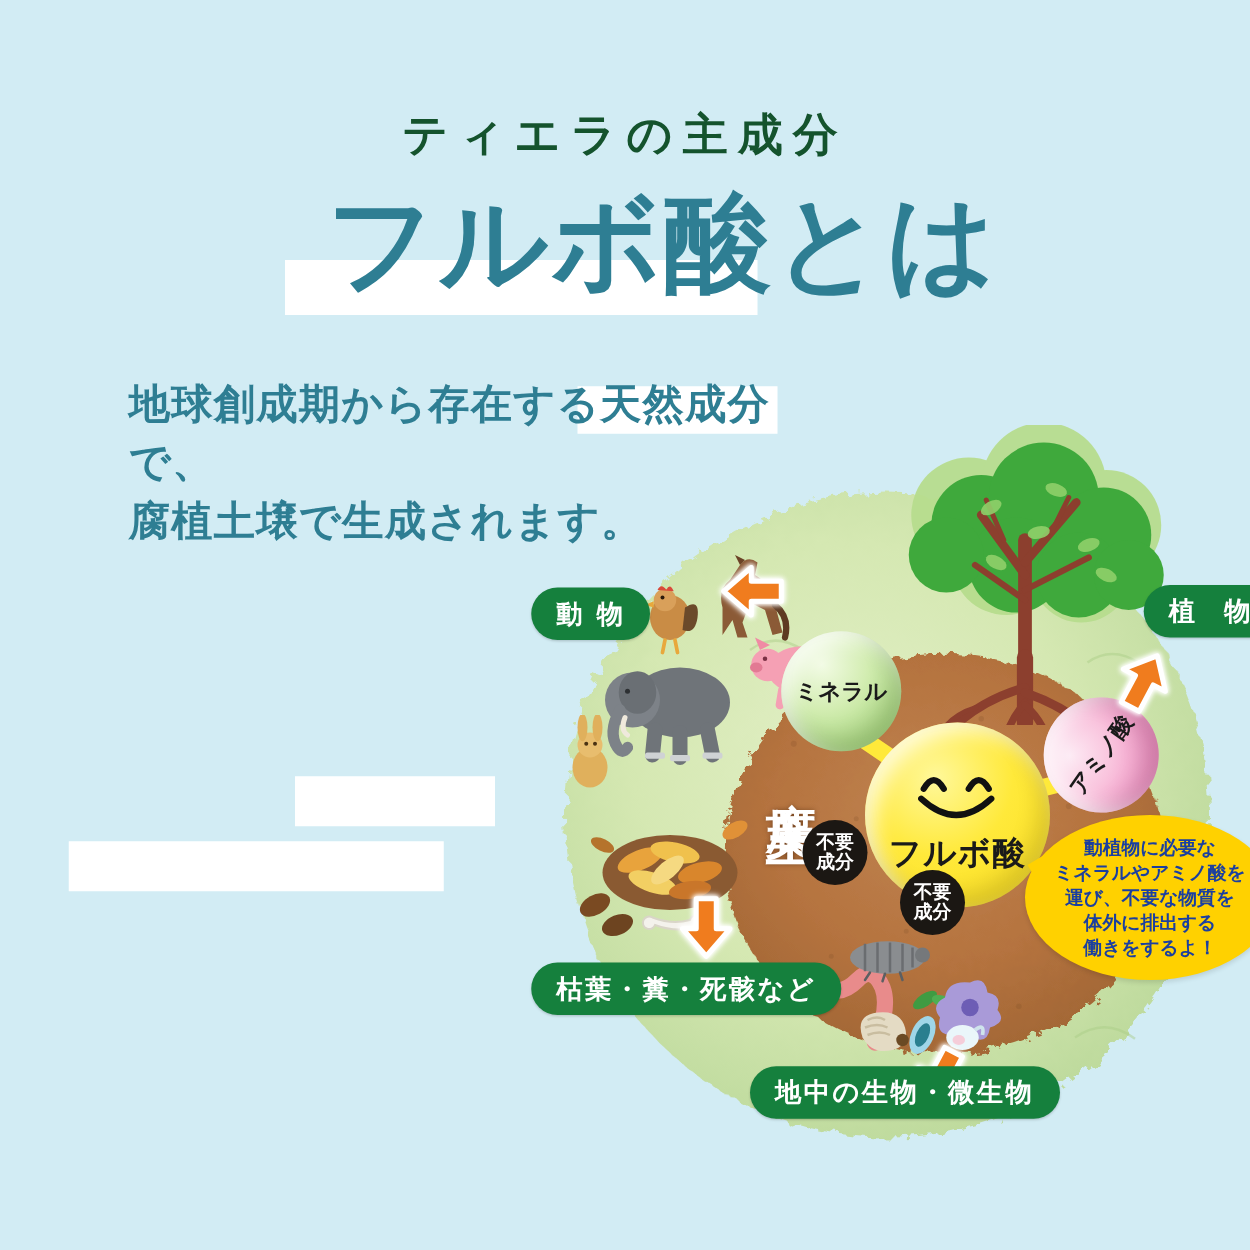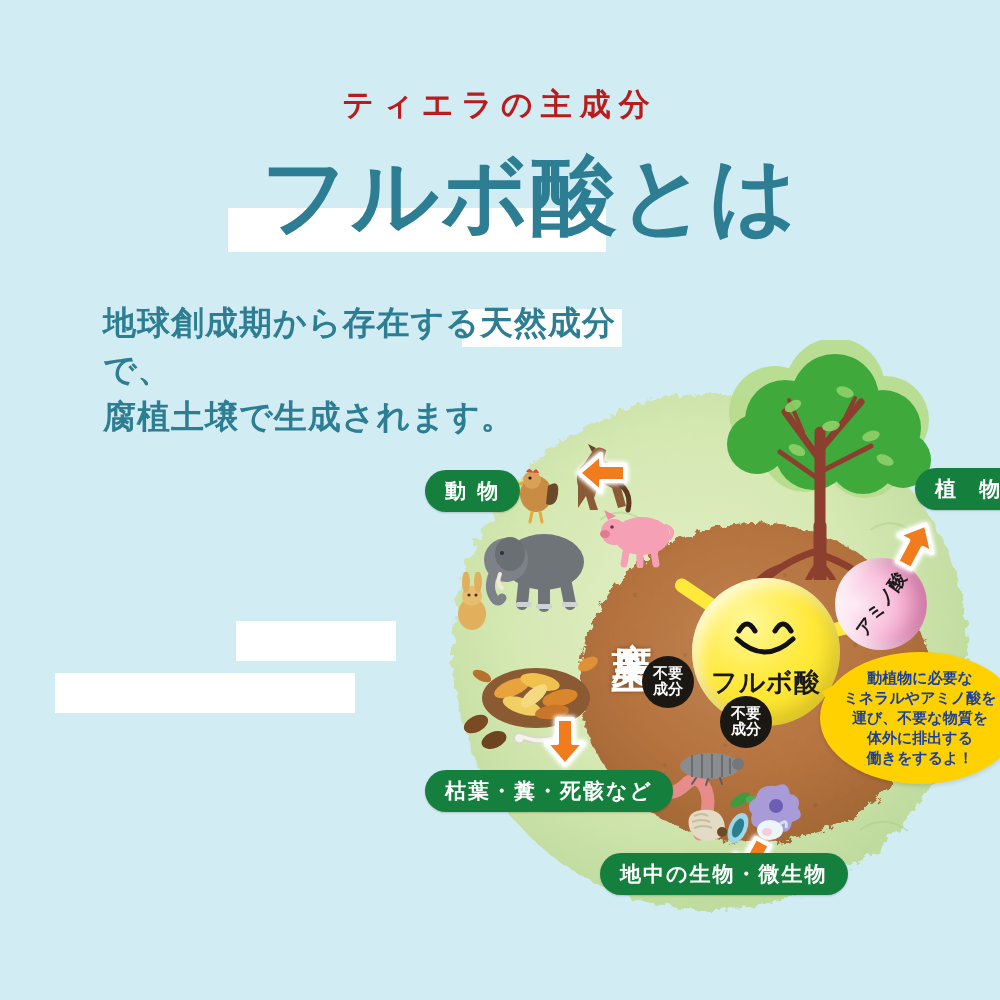--- a/index.html
+++ b/index.html
@@ -10,22 +10,22 @@
     font-family:"Liberation Sans","DejaVu Sans",sans-serif;
     overflow:hidden;
     position:relative;
   }
   #stage{position:absolute;left:0;top:0;width:1000px;height:1000px;overflow:hidden;}
 
   
   .subtitle{
     position:absolute;left:0;top:84px;width:1000px;
     text-align:center;
-    font-size:31px;font-weight:bold;letter-spacing:8px;
-    color:#b91c1c;
+    font-size:36px;font-weight:bold;letter-spacing:8px;
+    color:#14532d;
     font-family:"DejaVu Sans","Liberation Sans",sans-serif;
   }
   .title-hl{
     position:absolute;left:228px;top:208px;width:378px;height:44px;
     background:#ffffff;
   }
   .title{
     position:absolute;left:0;top:150px;width:1000px;
     text-align:center;
     font-size:86px;font-weight:bold;letter-spacing:2px;
@@ -409,20 +409,23 @@
         <path d="M22 6 q8 -6 6 4" stroke="#cfe4ec" stroke-width="3" fill="none"></path>
         <ellipse cx="9" cy="14" rx="5" ry="4" fill="#f5cdd9"></ellipse>
       </g>
     </svg>
 
     <div class="conn" id="conn-l"></div>
     <div class="conn" id="conn-r"></div>
 
     <div class="vert-label">腐葉土</div>
 
+    <div class="bub" id="bub-mineral">
+      <span>ミネラル</span>
+    </div>
 
     <div class="bub" id="bub-amino">
       <span>アミノ酸</span>
     </div>
 
     <div class="bub" id="bub-fulvo">
       <svg class="face" width="86" height="46" viewBox="0 0 86 46">
         <path d="M16 16 q8 -14 16 0" stroke="#111" stroke-width="5" fill="none" stroke-linecap="round"></path>
         <path d="M52 16 q8 -14 16 0" stroke="#111" stroke-width="5" fill="none" stroke-linecap="round"></path>
         <path d="M14 24 q28 26 56 0" stroke="#111" stroke-width="5" fill="none" stroke-linecap="round"></path>

